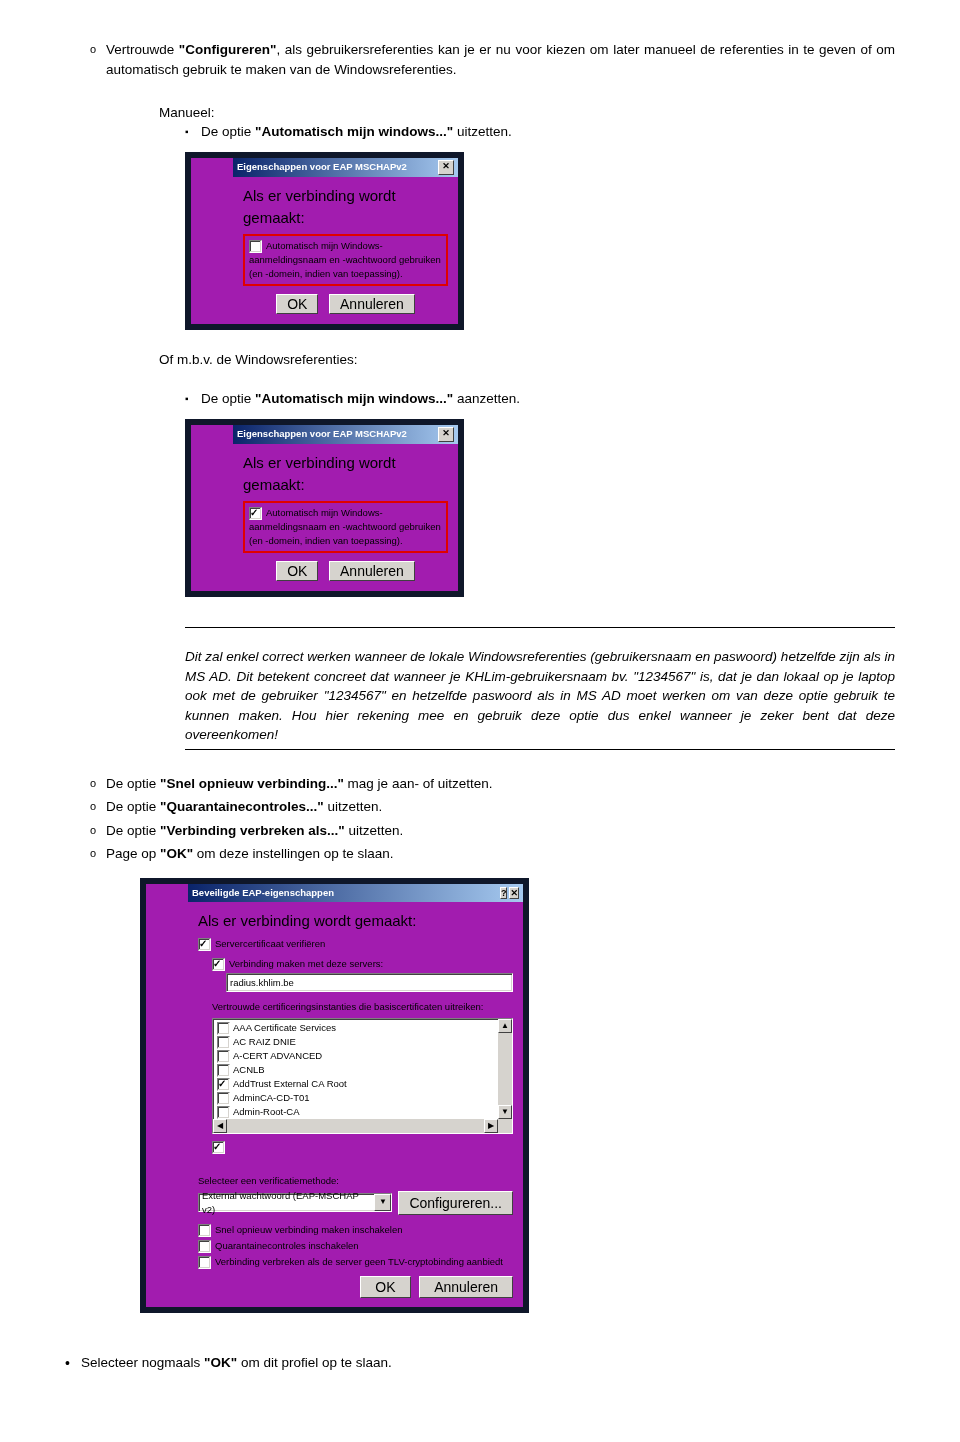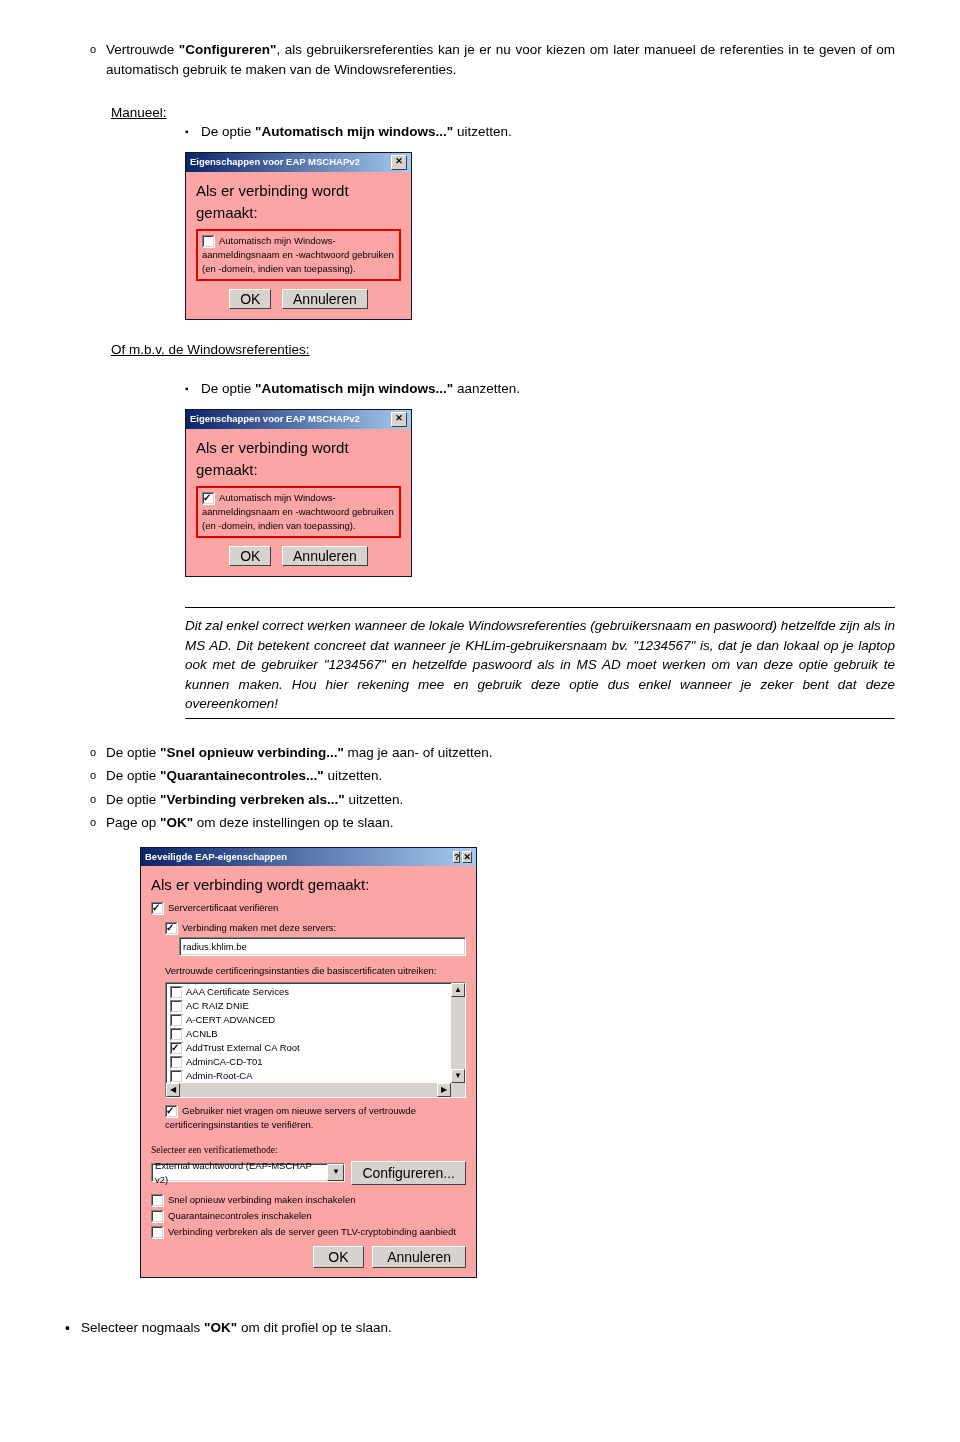--- a/index.html
+++ b/index.html
@@ -11,32 +11,33 @@
     padding: 40px 65px 40px 65px;
     line-height: 1.45;
   }
   .bullet-row { display:flex; margin-bottom:4px; }
   .bullet-o { width:16px; flex:none; font-size:11px; padding-top:2px; }
   .bullet-sq { width:16px; flex:none; font-size:10px; padding-top:3px; }
   .bullet-dot { width:16px; flex:none; font-size:14px; padding-top:0px; }
   .content { flex:1; }
   .justify { text-align: justify; }
   .indent1 { margin-left: 25px; }
-  .indent2 { margin-left: 46px; text-decoration: underline; }
+  .indent2 { margin-left: 94px; }
   .indent3 { margin-left: 120px; }
   .bold { font-weight:bold; }
 
   
   .winbox {
-    background:#fca5a5;
-    border:1px solid #0f172a;
+    background:#a21caf;
+    border:6px solid #0f172a;
     font-family: Tahoma, sans-serif;
     font-size:9.5px;
     color:#000;
     display:inline-block;
+    padding-left:42px;
   }
   .titlebar {
     background: linear-gradient(to right,#0a246a,#a6caf0);
     color:#fff;
     padding:2px 4px;
     display:flex;
     justify-content:space-between;
     align-items:center;
     font-weight:bold;
   }
@@ -67,21 +68,21 @@
     background:#d6d3ce;
     border:1px solid #fff;
     border-right-color:#404040; border-bottom-color:#404040;
     padding:1px 10px;
     font-size:14px;
   }
   .btnrow { text-align:center; margin-top:4px; }
   .btnrow .btn { margin:0 4px; }
   hr.sep { border:none; border-top:1px solid #000; margin:4px 0; }
 
-  .note { font-style:italic; text-align:justify; margin-top:8px; }
+  .note { font-style:italic; text-align:justify; margin-top:19px; }
 
   
   .listbox {
     background:#fff;
     border:1px solid #808080;
     border-right-color:#fff; border-bottom-color:#fff;
     box-shadow: inset 1px 1px 0 #404040, inset -1px -1px 0 #d6d3ce;
     height:110px;
     overflow:hidden;
     position:relative;
@@ -265,24 +266,24 @@
           <div class="arrow down">▼</div>
         </div>
         <div class="hscroll">
           <div class="arrow left">◀</div>
           <div class="arrow right">▶</div>
         </div>
         <div class="corner"></div>
       </div>
 
       <div style="margin:6px 0 8px 14px;">
-        <span class="checkbox checked"></span><span>Gebruiker niet vragen om nieuwe servers of vertrouwde certificeringsinstanties te verifiëren.</span>
-      </div>
-
-      <div style="margin:12px 0 3px 0;font-family:Liberation Serif, serif;">Selecteer een verificatiemethode:</div>
+        <span class="checkbox checked"></span>
+      </div>
+
+      <div style="margin:20px 0 3px 0;">Selecteer een verificatiemethode:</div>
       <div style="display:flex; gap:6px; align-items:center; margin-bottom:8px;">
         <div class="dropdown" style="flex:1;">
           <div class="ddtext">External wachtwoord (EAP-MSCHAP v2)</div>
           <div class="ddbtn">▼</div>
         </div>
         <span class="btn">Configureren...</span>
       </div>
 
       <div style="margin:2px 0;"><span class="checkbox"></span><span>Snel opnieuw verbinding maken inschakelen</span></div>
       <div style="margin:2px 0;"><span class="checkbox"></span><span>Quarantainecontroles inschakelen</span></div>

